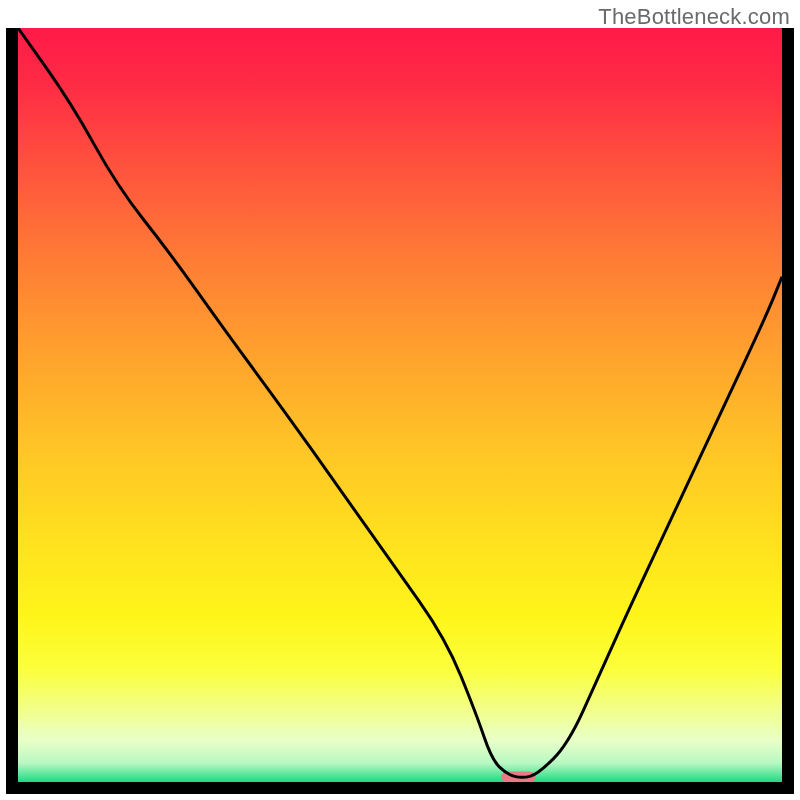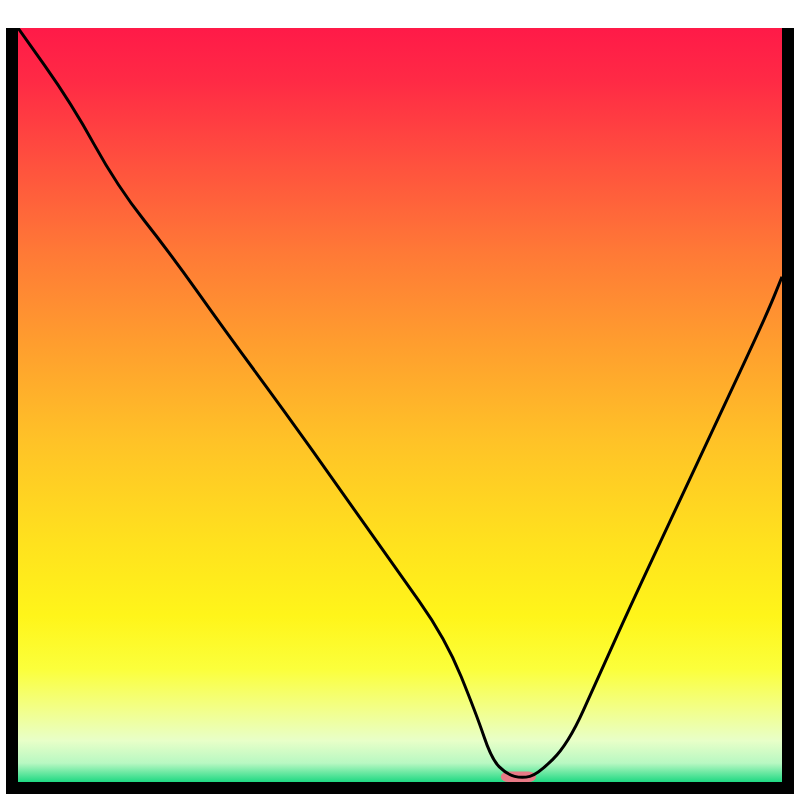--- a/index.html
+++ b/index.html
@@ -48,20 +48,21 @@
   svg {
     display: block;
     width: 100%;
     height: 100%;
   }
 </style>
 </head>
 <body>
 
 <div class="frame">
+  <div class="watermark">TheBottleneck.com</div>
   <div class="plot-outer">
     <div class="plot-inner">
       <svg viewBox="0 0 100 100" preserveAspectRatio="none">
         <defs>
           <linearGradient id="bg-grad" x1="0" y1="0" x2="0" y2="1">
               <stop offset="0.00%" stop-color="#ff1a48"></stop>
               <stop offset="7.00%" stop-color="#ff2a45"></stop>
               <stop offset="18.00%" stop-color="#ff513e"></stop>
               <stop offset="30.00%" stop-color="#ff7a36"></stop>
               <stop offset="42.00%" stop-color="#ff9e2e"></stop>

